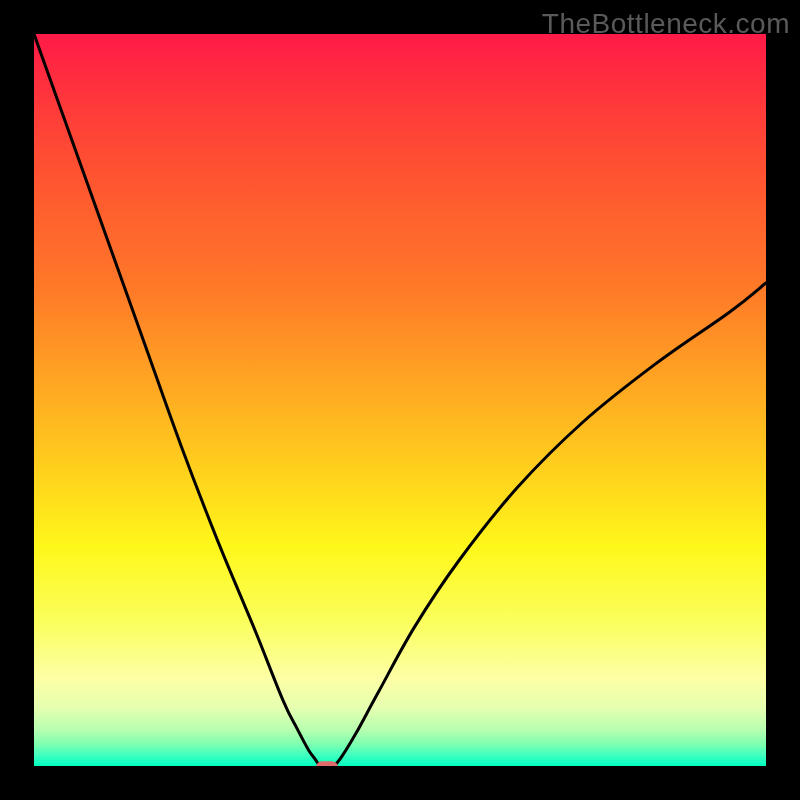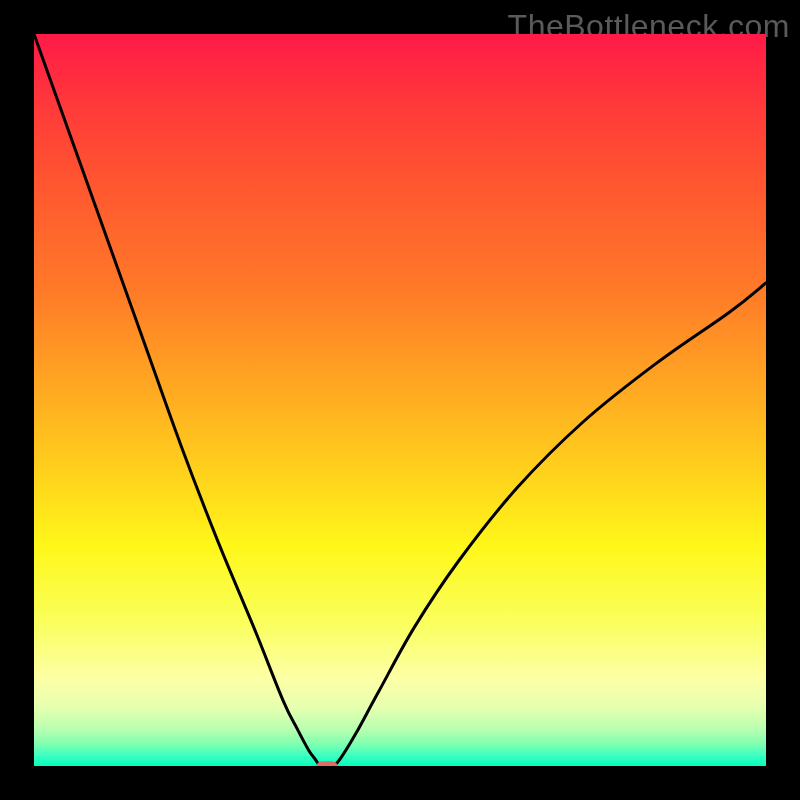--- a/index.html
+++ b/index.html
@@ -46,21 +46,21 @@
       #7fffb0 97%,
       #3fffc0 98.5%,
       #00ffc0 100%
     );
   }
   .watermark {
     position: absolute;
     top: 8px;
     right: 10px;
     color: #5a5a5a;
-    font-size: 32px;
+    font-size: 28px;
     letter-spacing: 0.5px;
     font-weight: 500;
     user-select: none;
   }
   svg.curve {
     position: absolute;
     inset: 0;
   }
   .marker {
     position: absolute;

